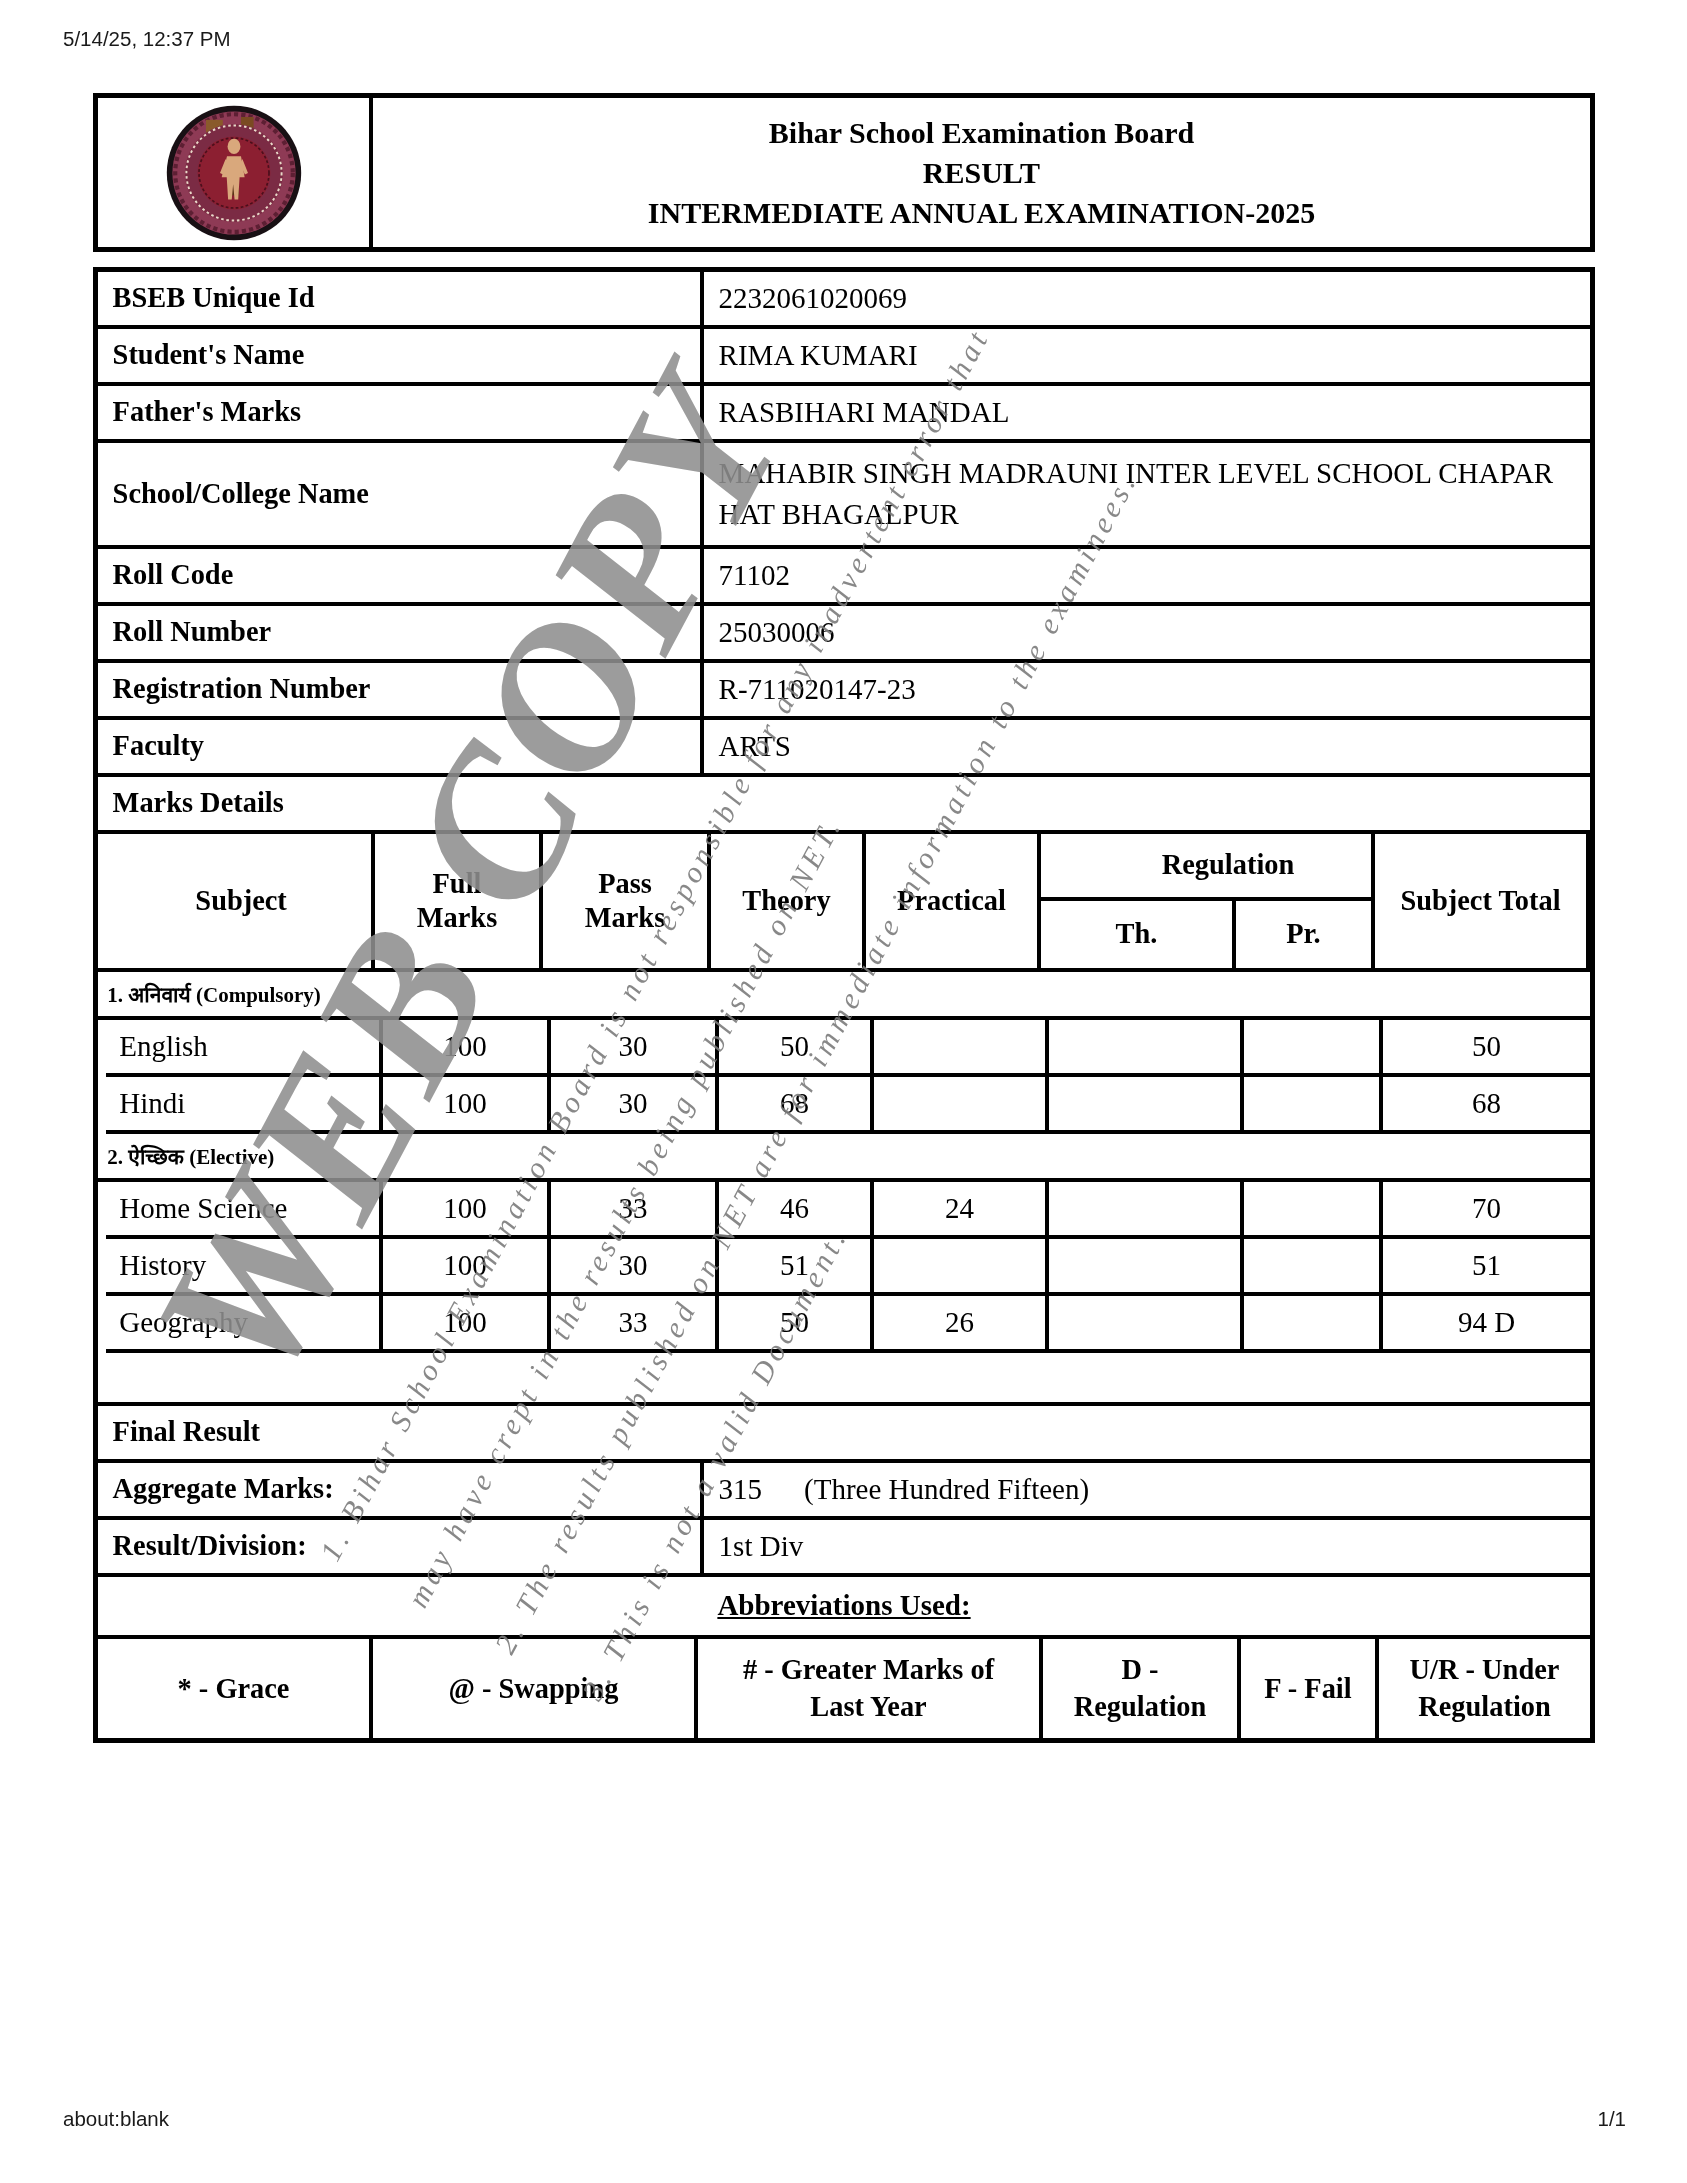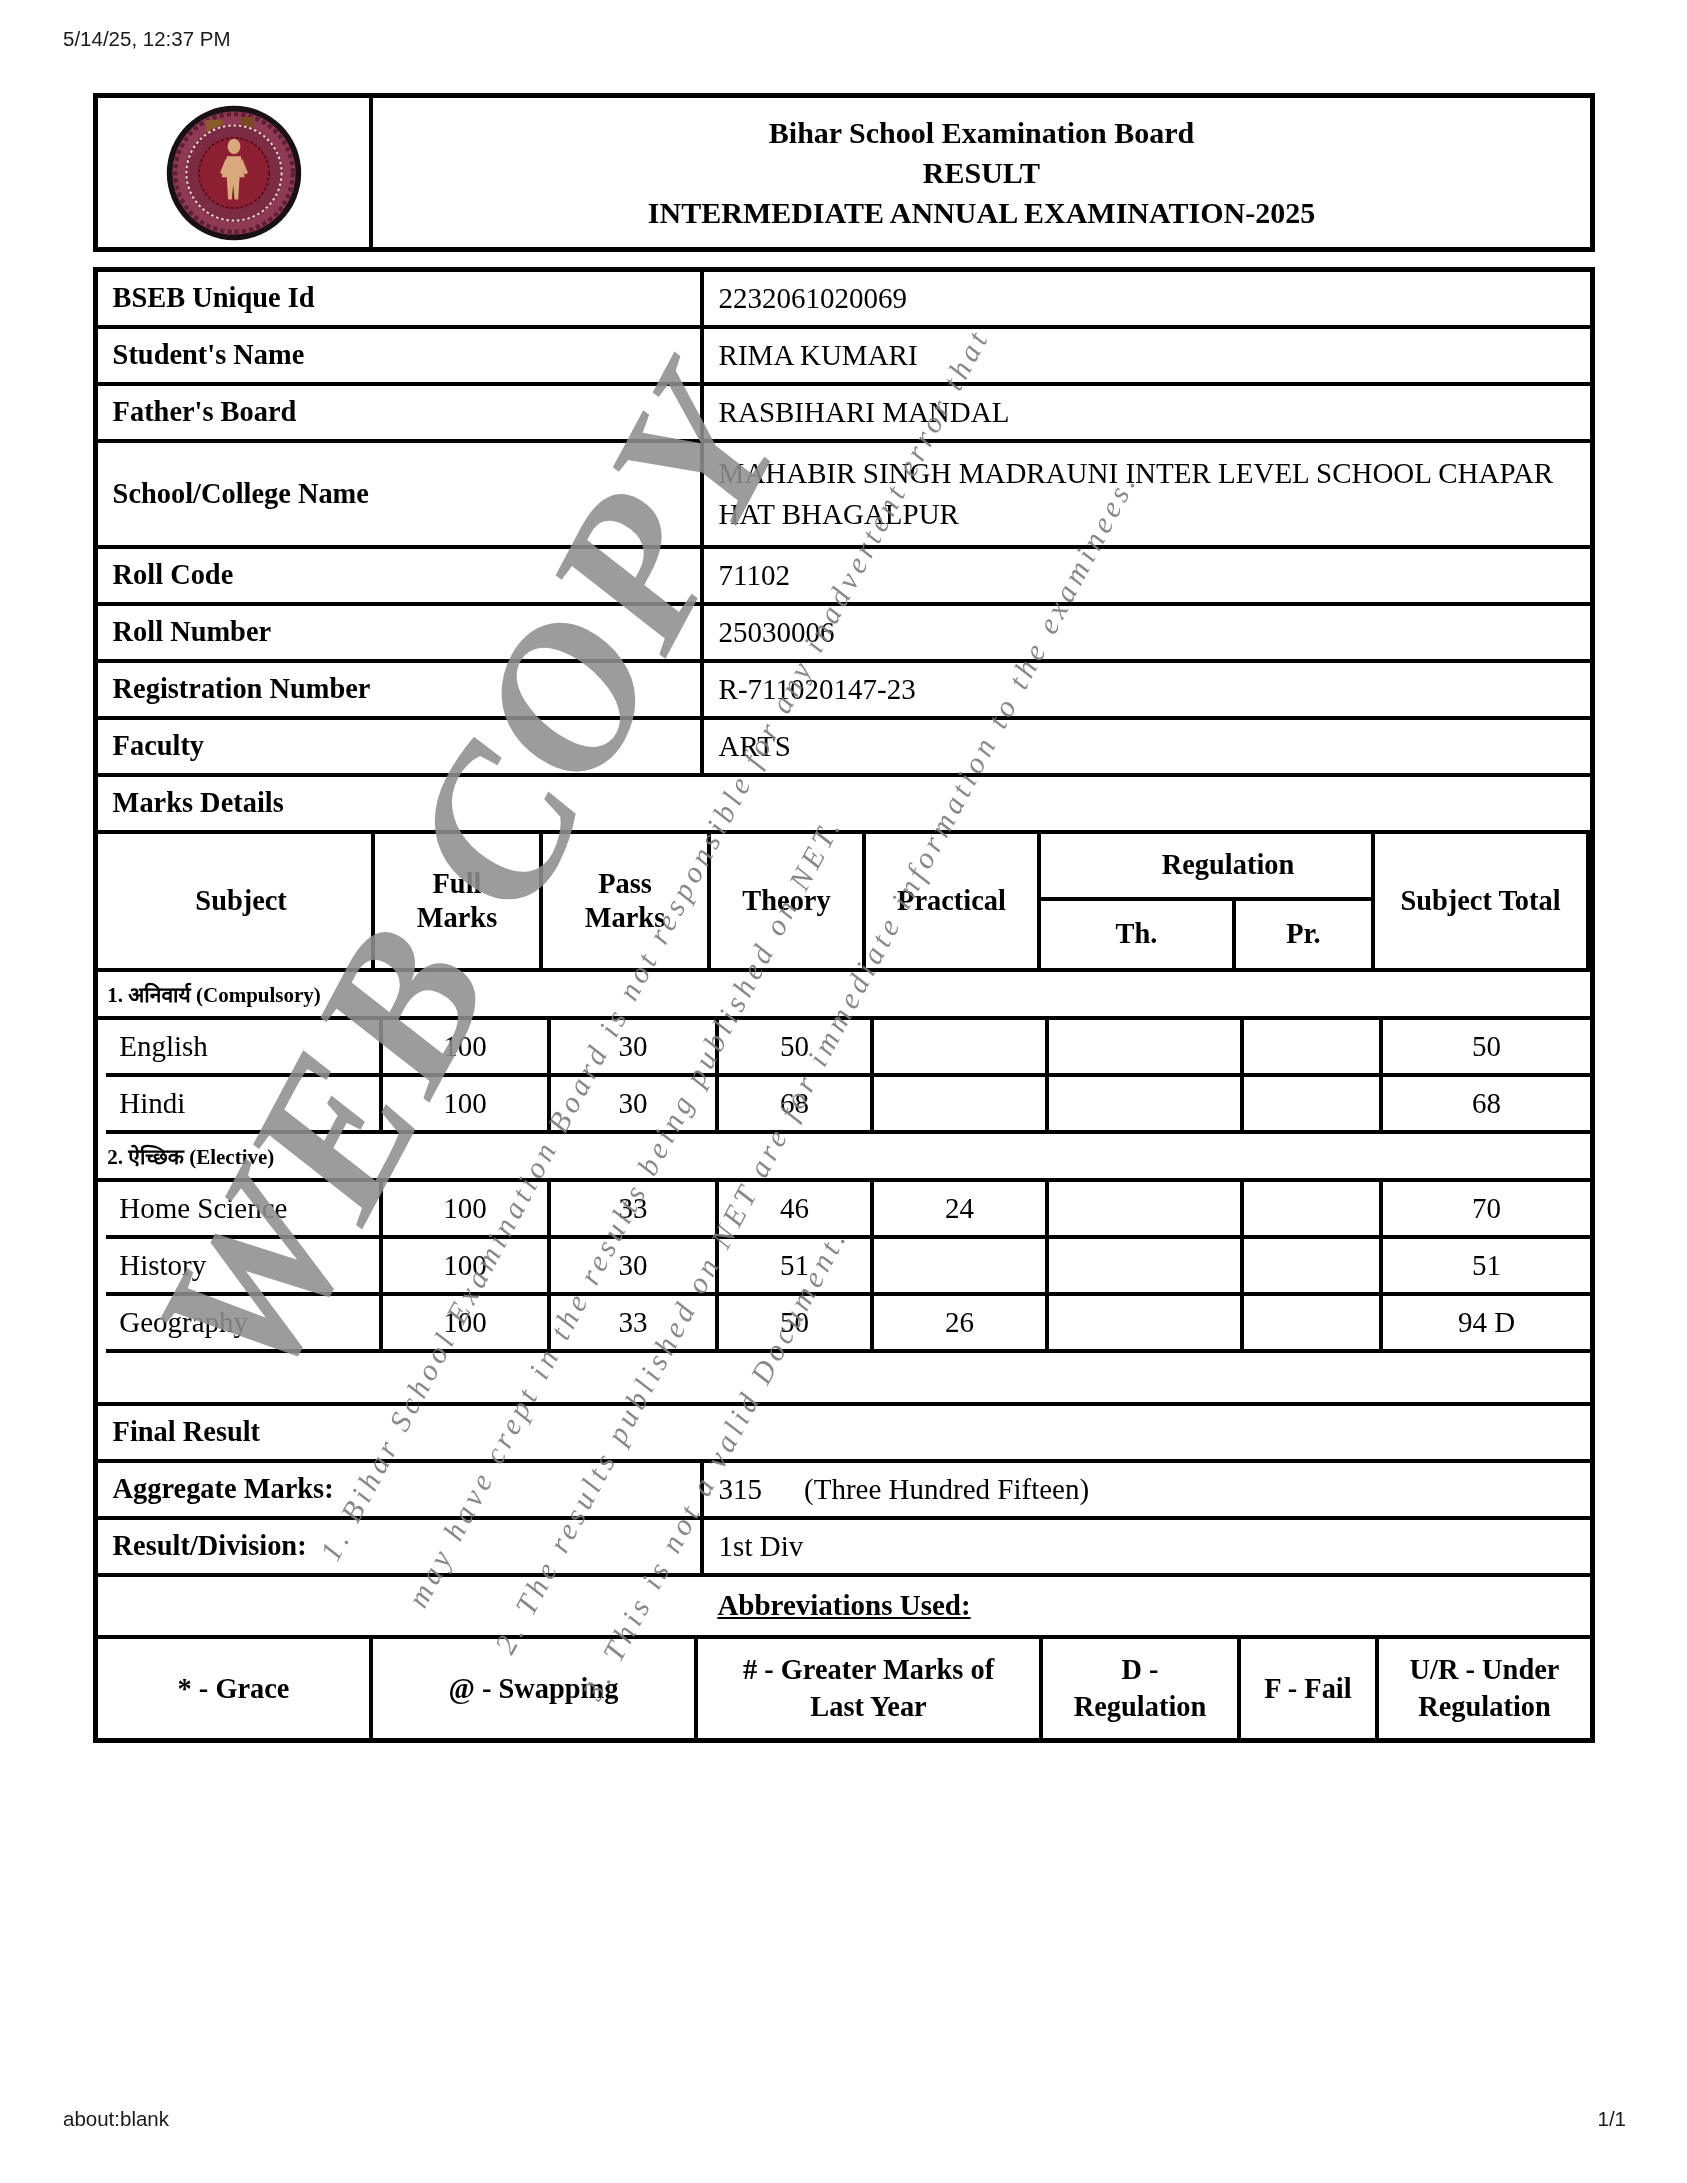--- a/index.html
+++ b/index.html
@@ -159,21 +159,21 @@
 
       <div class="row detail-row">
         <div class="cell lbl">BSEB Unique Id</div>
         <div class="cell">2232061020069</div>
       </div>
       <div class="row detail-row">
         <div class="cell lbl">Student's Name</div>
         <div class="cell">RIMA KUMARI</div>
       </div>
       <div class="row detail-row">
-        <div class="cell lbl">Father's Board</div>
+        <div class="cell lbl">Father's Marks</div>
         <div class="cell">RASBIHARI MANDAL</div>
       </div>
       <div class="row detail-row" style="min-height:106px;">
         <div class="cell lbl">School/College Name</div>
         <div class="cell" style="line-height:41px;">MAHABIR SINGH MADRAUNI INTER LEVEL SCHOOL CHAPAR HAT BHAGALPUR</div>
       </div>
       <div class="row detail-row">
         <div class="cell lbl">Roll Code</div>
         <div class="cell">71102</div>
       </div>

